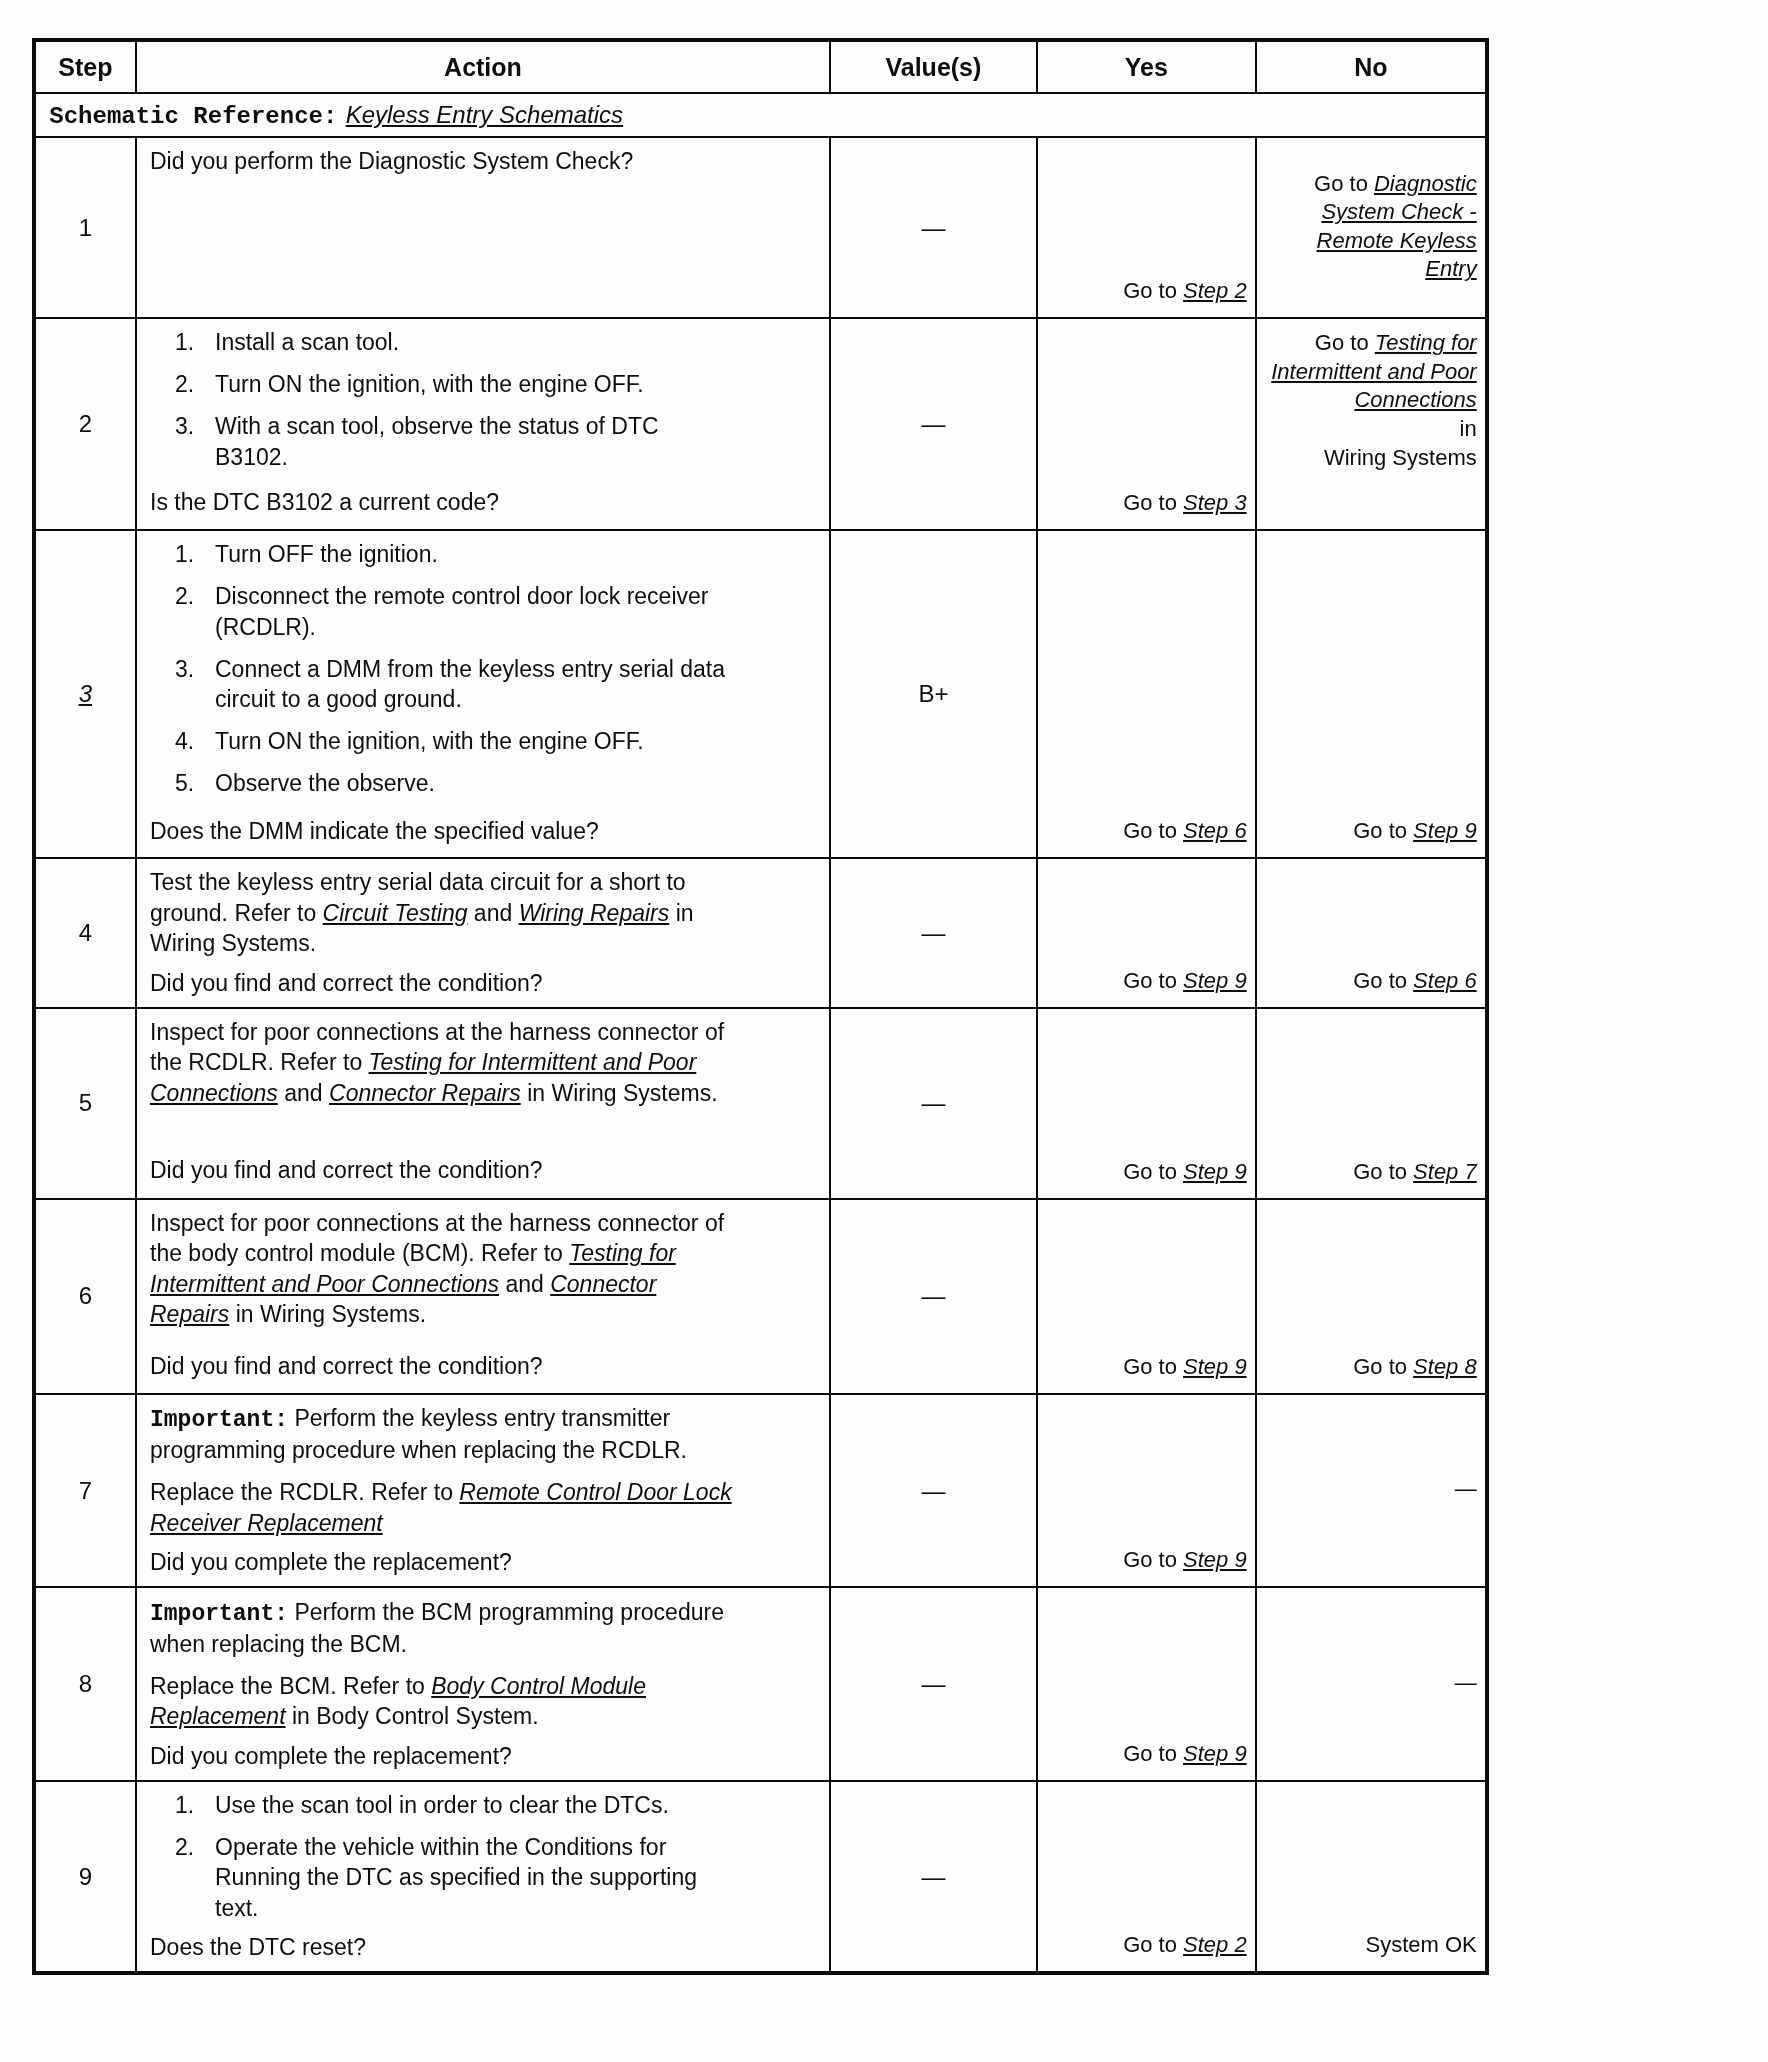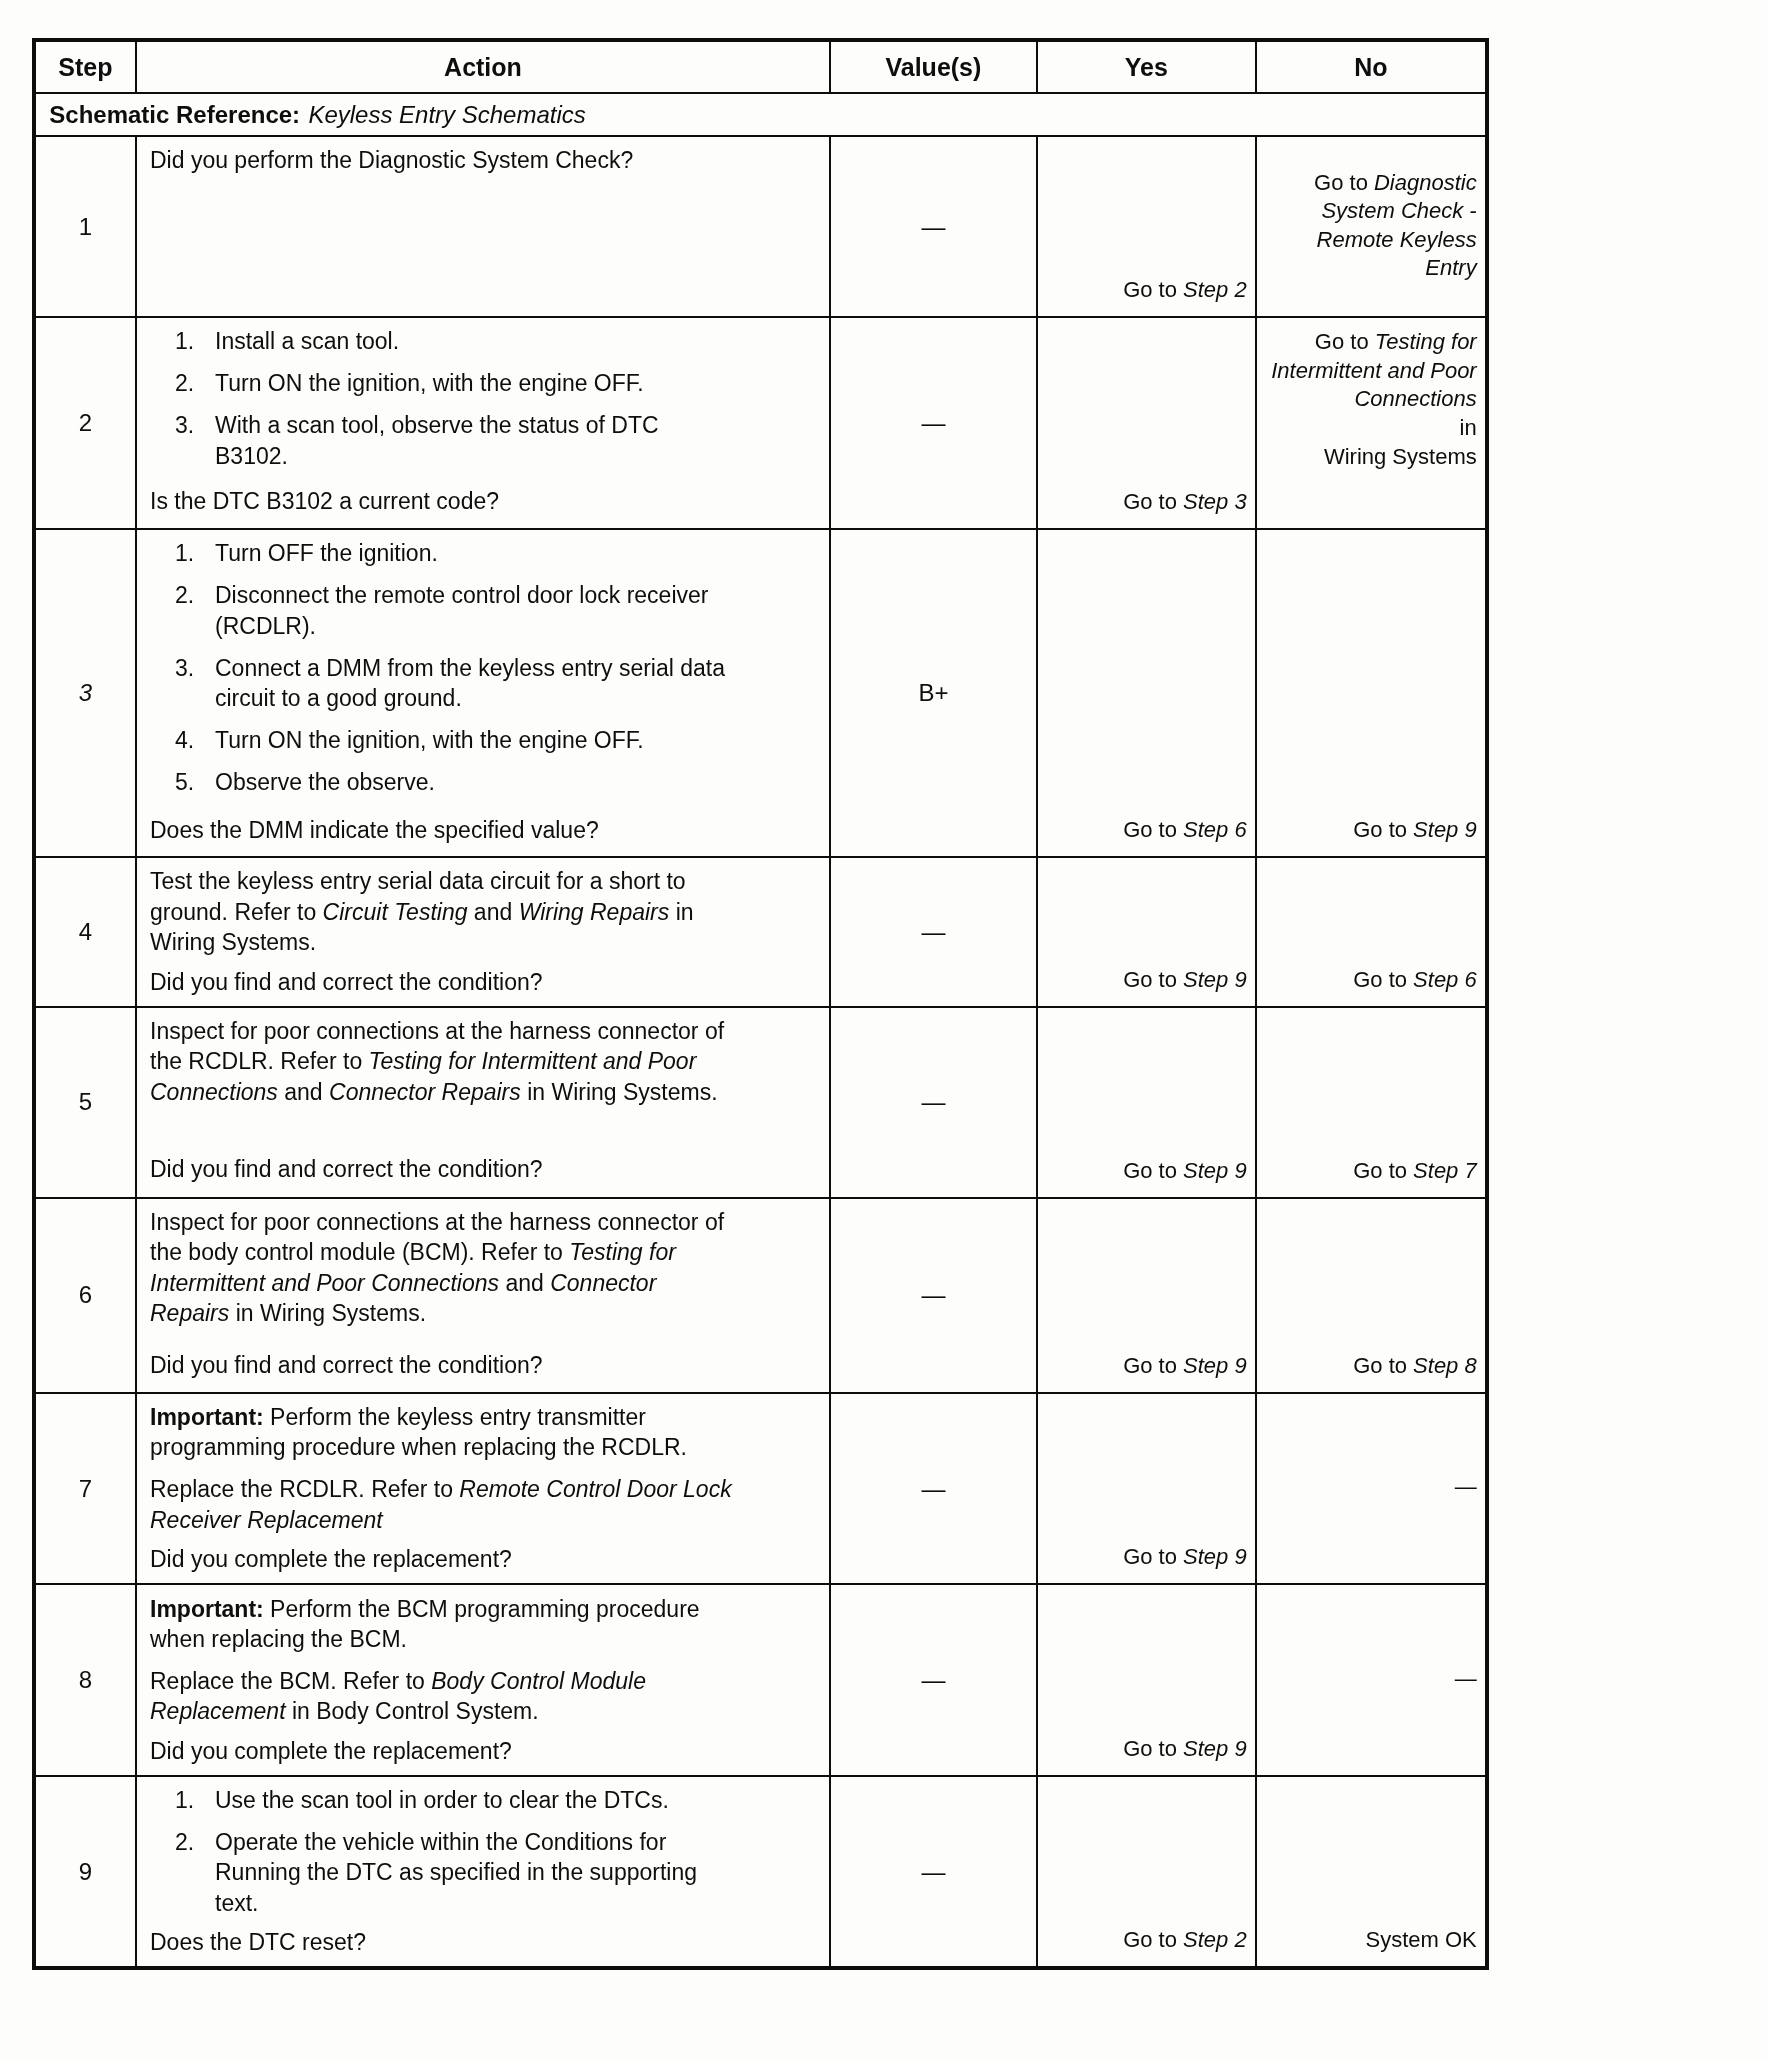--- a/index.html
+++ b/index.html
@@ -4,22 +4,22 @@
 <style>
   * { box-sizing: border-box; margin: 0; padding: 0; }
   html, body {
     width: 1769px;
     background: #fdfdfb;
     font-family: "Liberation Sans", sans-serif;
     color: #0e0e0e;
   }
   .page { width: 1521px; min-height: 2063px; padding: 38px 32px 0 32px; }
 
-  .it { font-style: italic; }
-  .bd { font-weight: 700; }
+  .it { font-style: italic; text-decoration: underline; }
+  .bd { font-weight: 700; font-family: Liberation Mono, monospace; }
 
   table.diag {
     width: 100%;
     border-collapse: collapse;
     table-layout: fixed;
     border: 4.2px solid #0d0d0d;
   }
   .diag th, .diag td { border: 2.5px solid #0d0d0d; }
 
   .diag th {

